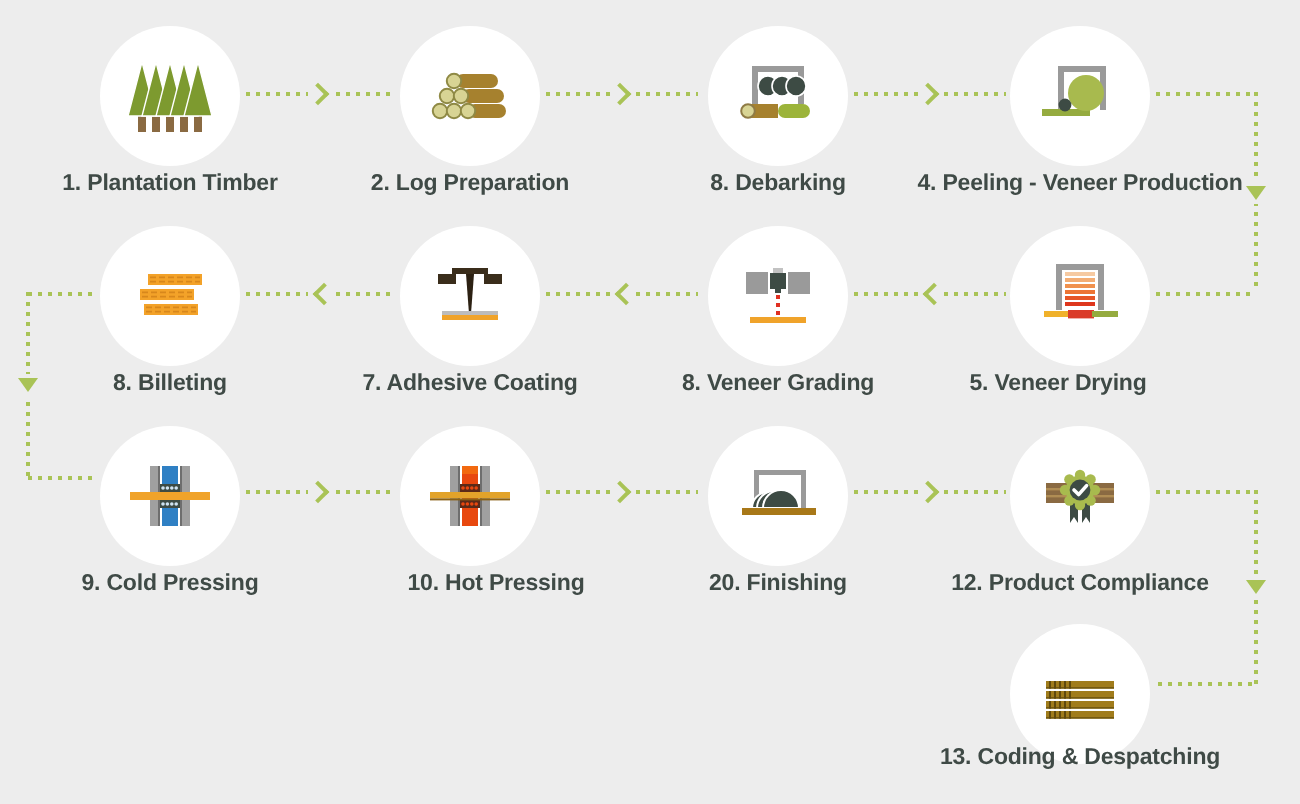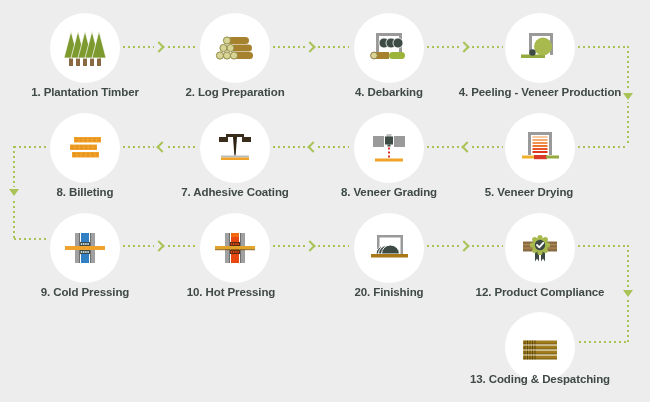--- a/index.html
+++ b/index.html
@@ -78,21 +78,21 @@
           <rect x="9" y="7" width="3" height="19" fill="#9a9a9a"></rect>
           <rect x="32" y="7" width="3" height="19" fill="#9a9a9a"></rect>
           <circle cx="17" cy="17" r="5" fill="#3d4b44" stroke="#ffffff" stroke-width="0.8"></circle>
           <circle cx="24" cy="17" r="5" fill="#3d4b44" stroke="#ffffff" stroke-width="0.8"></circle>
           <circle cx="31" cy="17" r="5" fill="#3d4b44" stroke="#ffffff" stroke-width="0.8"></circle>
           <rect x="8" y="26" width="14" height="7" fill="#a6812e"></rect>
           <rect x="22" y="26" width="16" height="7" rx="3.5" fill="#9cb43a"></rect>
           <circle cx="7" cy="29.5" r="3.4" fill="#d8d494" stroke="#8f7b45" stroke-width="1"></circle>
         </svg>
       </div>
-      <div class="step-label" style="left: 289px; top: 86px; color: rgb(63, 74, 70);">4. Debarking</div>
+      <div class="step-label" style="left: 289px; top: 86px; color: rgb(63, 74, 70);">8. Debarking</div>
     </div>
     <div class="step">
       <div class="circle" style="left: 505px; top: 13px; background: rgb(255, 255, 255);">
         <svg width="44" height="44" viewBox="0 0 44 44">
           <rect x="11" y="7" width="24" height="3" fill="#9a9a9a"></rect>
           <rect x="11" y="7" width="3" height="22" fill="#9a9a9a"></rect>
           <rect x="32" y="7" width="3" height="22" fill="#9a9a9a"></rect>
           <rect x="3" y="28.5" width="24" height="3.5" fill="#95ab3f"></rect>
           <circle cx="25" cy="20.5" r="9" fill="#a8ba4e"></circle>
           <circle cx="14.5" cy="26.5" r="3.2" fill="#3d4b44"></circle>
@@ -201,21 +201,21 @@
           <circle cx="25.1" cy="18" r="0.9" fill="#e8480f"></circle>
           <rect x="17" y="24" width="10" height="4" fill="#5a2a18"></rect>
           <circle cx="18.5" cy="26" r="0.9" fill="#e8480f"></circle>
           <circle cx="20.7" cy="26" r="0.9" fill="#e8480f"></circle>
           <circle cx="22.9" cy="26" r="0.9" fill="#e8480f"></circle>
           <circle cx="25.1" cy="26" r="0.9" fill="#e8480f"></circle>
           <rect x="2" y="20" width="40" height="3.2" fill="#e2a32a"></rect>
           <rect x="2" y="23.2" width="40" height="1" fill="#8a6014"></rect>
         </svg>
       </div>
-      <div class="step-label" style="left: 131px; top: 286px; color: rgb(63, 74, 70);">10. Hot Pressing</div>
+      <div class="step-label" style="left: 148px; top: 286px; color: rgb(63, 74, 70);">10. Hot Pressing</div>
     </div>
     <div class="step">
       <div class="circle" style="left: 354px; top: 213px; background: rgb(255, 255, 255);">
         <svg width="44" height="44" viewBox="0 0 44 44">
           <rect x="10" y="9" width="26" height="2.5" fill="#9a9a9a"></rect>
           <rect x="10" y="9" width="2.5" height="19" fill="#9a9a9a"></rect>
           <rect x="33.5" y="9" width="2.5" height="19" fill="#9a9a9a"></rect>
           <path d="M 9,28 A 8 8 0 0 1 25,28 Z" fill="#3d4b44" stroke="#ffffff" stroke-width="1"></path>
           <path d="M 11.5,28 A 8.5 8.5 0 0 1 28.5,28 Z" fill="#3d4b44" stroke="#ffffff" stroke-width="1"></path>
           <path d="M 14.5,28 A 9 9 0 0 1 32.5,28 Z" fill="#3d4b44" stroke="#ffffff" stroke-width="1"></path>

